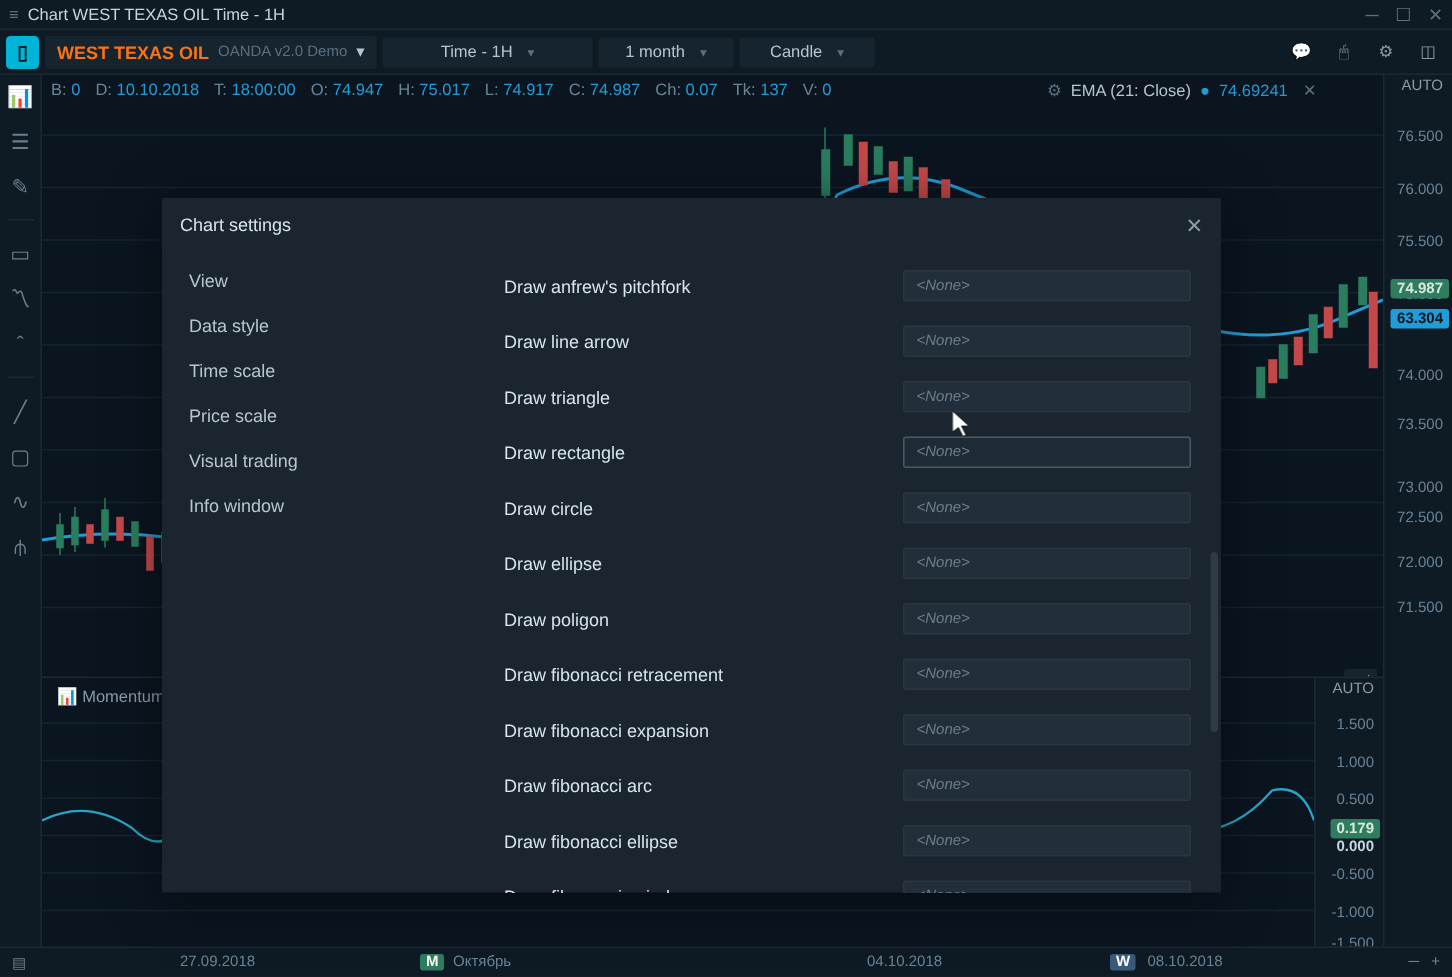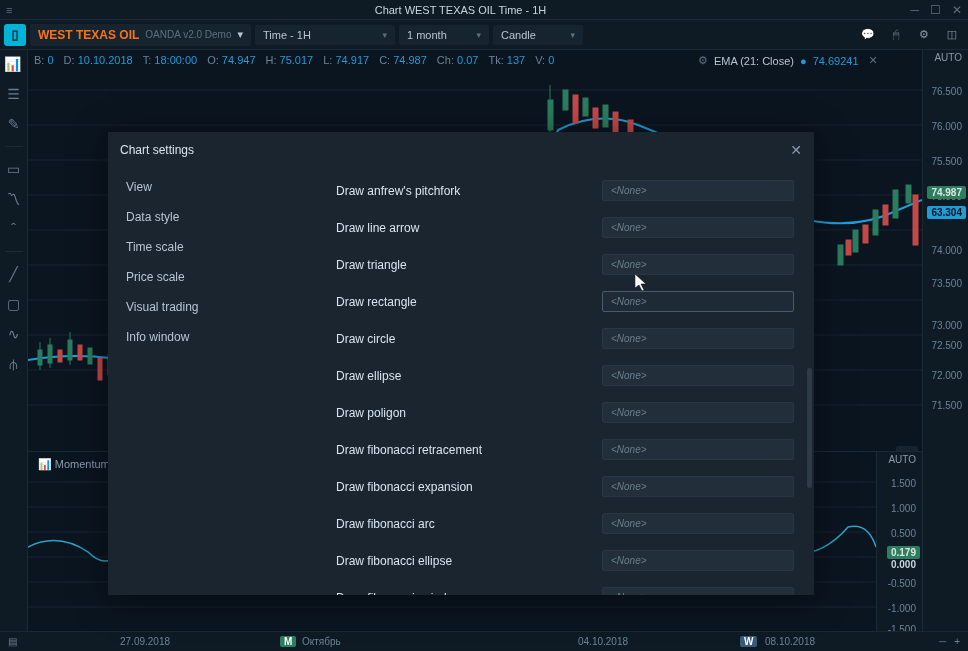--- a/index.html
+++ b/index.html
@@ -1,26 +1,26 @@
 <!DOCTYPE html>
 <html><head>
 <meta charset="utf-8">
 <style>
 * { margin:0; padding:0; box-sizing:border-box; font-family:Arial,sans-serif; }
 body { background:#0f1b24; color:#b8c5d0; font-size:11px; width:968px; height:651px; overflow:hidden; position:relative; }
 .titlebar { height:20px; background:#0f1b24; display:flex; align-items:center; padding:0 6px; border-bottom:1px solid #1a2a35; }
 .titlebar .hamb { color:#5a7080; margin-right:6px; }
-.titlebar .title { color:#c8d4de; font-size:11px; flex:1;text-align:center; }
+.titlebar .title { color:#c8d4de; font-size:11px; flex:1; }
 .titlebar .winbtns span { color:#5a7080; margin-left:8px; font-size:12px; }
 .toolbar { height:30px; background:#0f1b24; display:flex; align-items:center; padding:0 4px; border-bottom:1px solid #1a2a35; gap:4px; }
 .logo { width:22px; height:22px; background:#00b4d8; border-radius:3px; display:flex; align-items:center; justify-content:center; color:#0f1b24; font-weight:bold; font-size:13px; }
 .sym-box { background:#16242f; padding:4px 8px; border-radius:2px; display:flex; align-items:center; gap:6px; }
 .sym-box .sym { color:#f97316; font-weight:bold; font-size:12px; }
 .sym-box .acct { color:#5a7080; font-size:10px; }
-.dd { background:#16242f; padding:4px 8px; border-radius:2px; display:flex; align-items:center; gap:10px; color:#b8c5d0; min-width:80px; justify-content:space-between; }
+.dd { background:#16242f; padding:4px 8px; border-radius:2px; display:flex; align-items:center; gap:10px; color:#b8c5d0; min-width:80px; justify-content:center; }
 .dd .chev { color:#5a7080; font-size:9px; }
 .spacer { flex:1; }
 .icnbtn { width:24px; height:24px; display:flex; align-items:center; justify-content:center; color:#8a9aa8; cursor:pointer; }
 .mainrow { display:flex; height:581px; }
 .leftbar { width:28px; background:#0f1b24; border-right:1px solid #1a2a35; display:flex; flex-direction:column; align-items:center; padding-top:6px; gap:14px; }
 .leftbar .tool { color:#6a7d8c; font-size:14px; cursor:pointer; }
 .leftbar .sep { width:18px; height:1px; background:#1a2a35; }
 .chartarea { flex:1; position:relative; background:#0b1520; }
 .ohlc { position:absolute; top:4px; left:6px; display:flex; gap:10px; font-size:11px; }
 .ohlc .lbl { color:#6a8497; }

